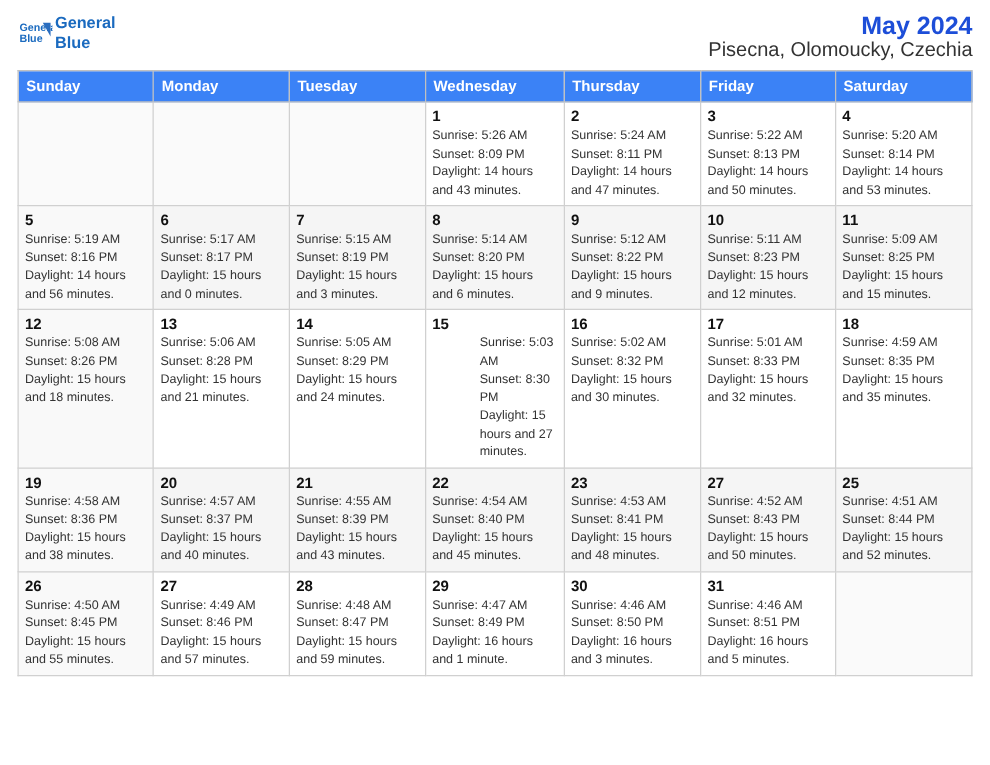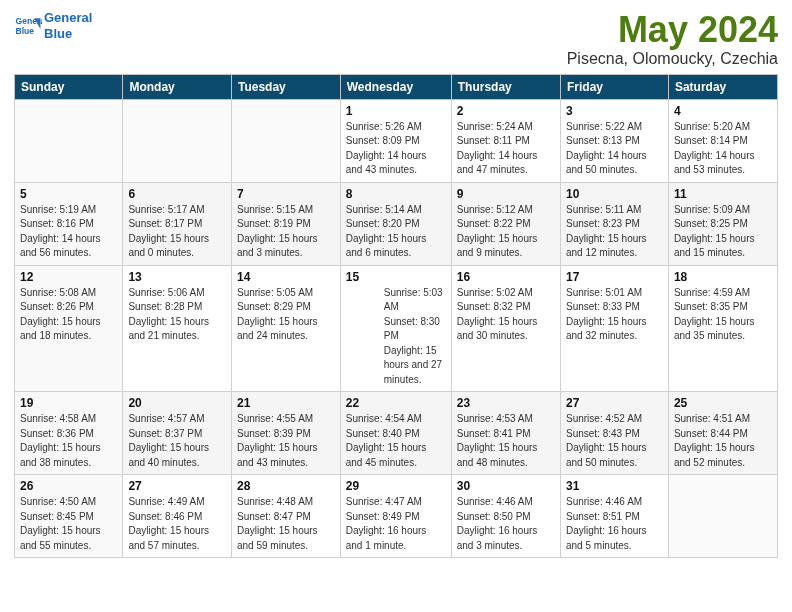--- a/index.html
+++ b/index.html
@@ -28,37 +28,37 @@
       gap: 2px;
     }
     .logo-icon {
       width: 28px;
       height: 28px;
     }
     .title-block {
       text-align: right;
     }
     .title-block h1 {
-      font-size: 36px;
+      font-size: 20px;
       font-weight: bold;
-      color: #4d7c0f;
+      color: #1d4ed8;
       line-height: 1.1;
     }
     .title-block h2 {
       font-size: 16px;
       font-weight: normal;
       color: #333;
     }
     .calendar {
       width: 100%;
       border-collapse: collapse;
       font-size: 10.5px;
     }
     .calendar thead tr th {
-      background: #0c4a6e;
+      background: #3b82f6;
       color: #fff;
       text-align: left;
       padding: 5px 6px;
       font-size: 12px;
       font-weight: bold;
       border: 1px solid #c0c0c0;
     }
     .calendar tbody tr td {
       vertical-align: top;
       border: 1px solid #d0d0d0;

